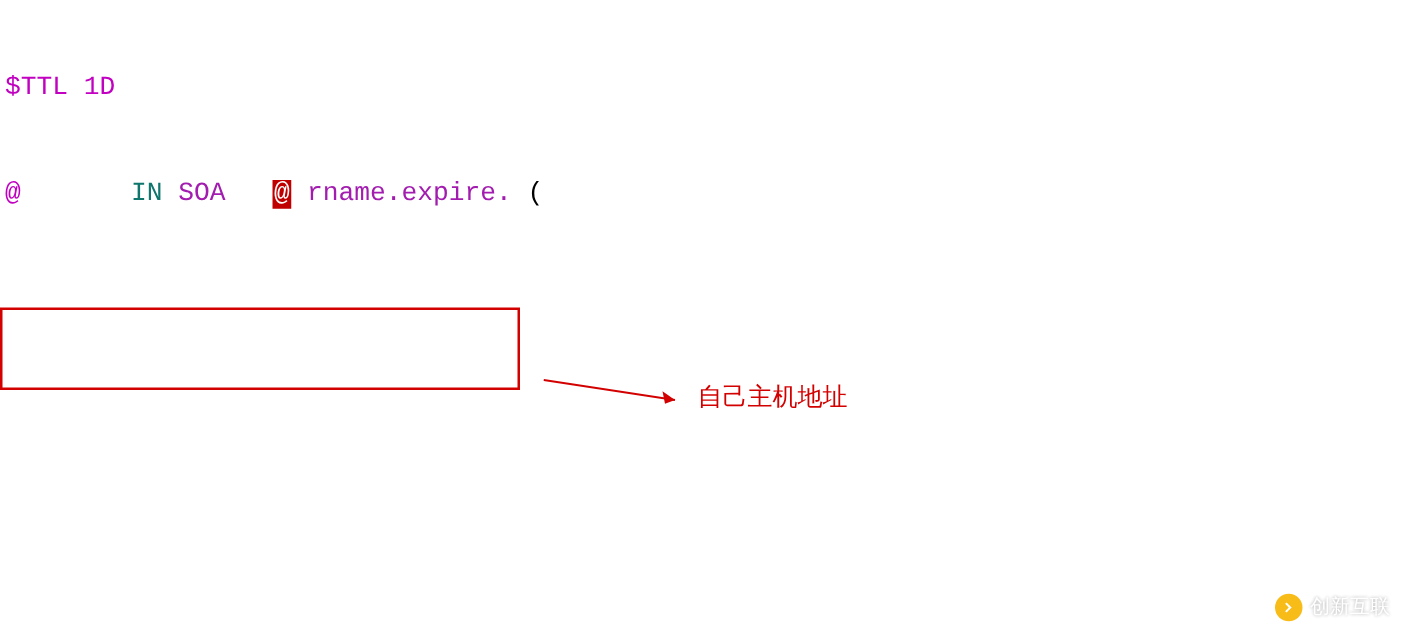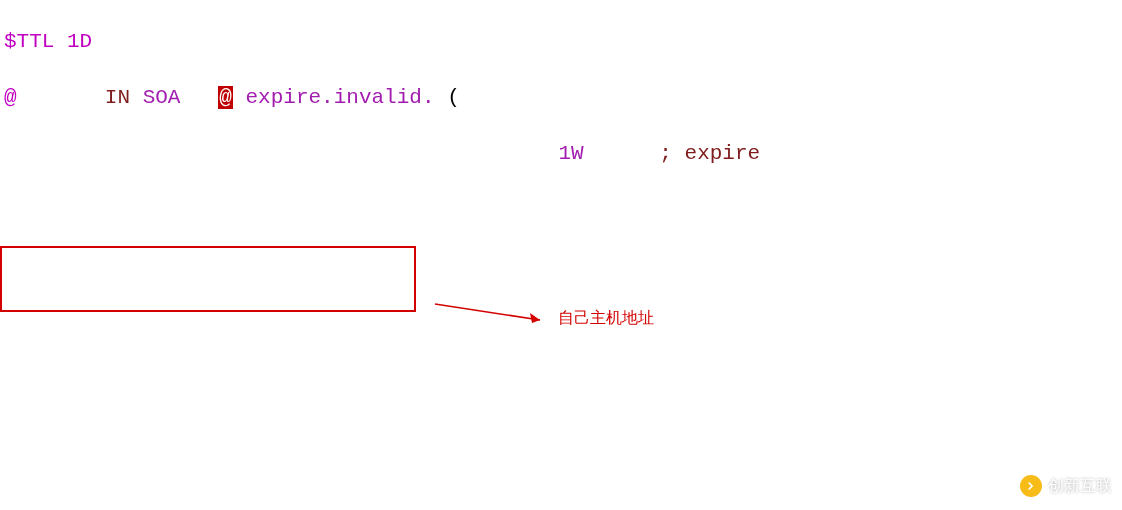--- a/index.html
+++ b/index.html
@@ -14,44 +14,44 @@
     overflow: hidden;
     position: relative;
   }
   .code {
     position: absolute;
     top: 0;
     left: 0;
     padding: 0 4px;
     white-space: pre;
   }
-  .row { height: 28px; }
+  .row { height: 28px; margin-top: 29px; }
   .magenta { color: #c100c1; }
-  .blue    { color: #7f1d1d; }
+  .blue    { color: #0f766e; }
   .green   { color: #a21caf; }
   .black   { color: #000000; }
   .at-hl {
     background: #c00000;
     color: #ffffff;
     padding: 0 1px;
   }
   .redbox {
     position: absolute;
     border: 2px solid #d30000;
     pointer-events: none;
   }
   .arrow {
     position: absolute;
     pointer-events: none;
   }
   .annotation {
     position: absolute;
     color: #d30000;
     font-family: "Microsoft YaHei", sans-serif;
-    font-size: 16px;
+    font-size: 20px;
   }
   .watermark {
     position: absolute;
     right: 10px;
     bottom: 10px;
     display: flex;
     align-items: center;
     gap: 6px;
     opacity: 0.9;
   }
@@ -67,22 +67,21 @@
     font-family: "Microsoft YaHei", sans-serif;
     font-size: 16px;
     text-shadow: 0 0 3px rgba(0,0,0,.4);
   }
 </style>
 </head>
 <body>
 
 <div class="code">
 <div class="row"><span class="magenta">$TTL 1D</span></div>
-<div class="row"><span class="magenta">@</span><span class="black">       </span><span class="blue">IN</span><span class="black"> </span><span class="green">SOA</span><span class="black">   </span><span class="at-hl">@</span><span class="black"> </span><span class="green">expire.invalid.</span><span class="black"> </span><span class="black">(</span></div>
-<div class="row"><span class="black">                                            </span><span class="green">1W</span><span class="black">      </span><span class="blue">; expire</span></div>
+<div class="row"><span class="magenta">@</span><span class="black">       </span><span class="blue">IN</span><span class="black"> </span><span class="green">SOA</span><span class="black">   </span><span class="at-hl">@</span><span class="black"> </span><span class="green">rname.expire.</span><span class="black"> </span><span class="black">(</span></div>
 
 
 
 
 
 
 
 
 
 </div>

